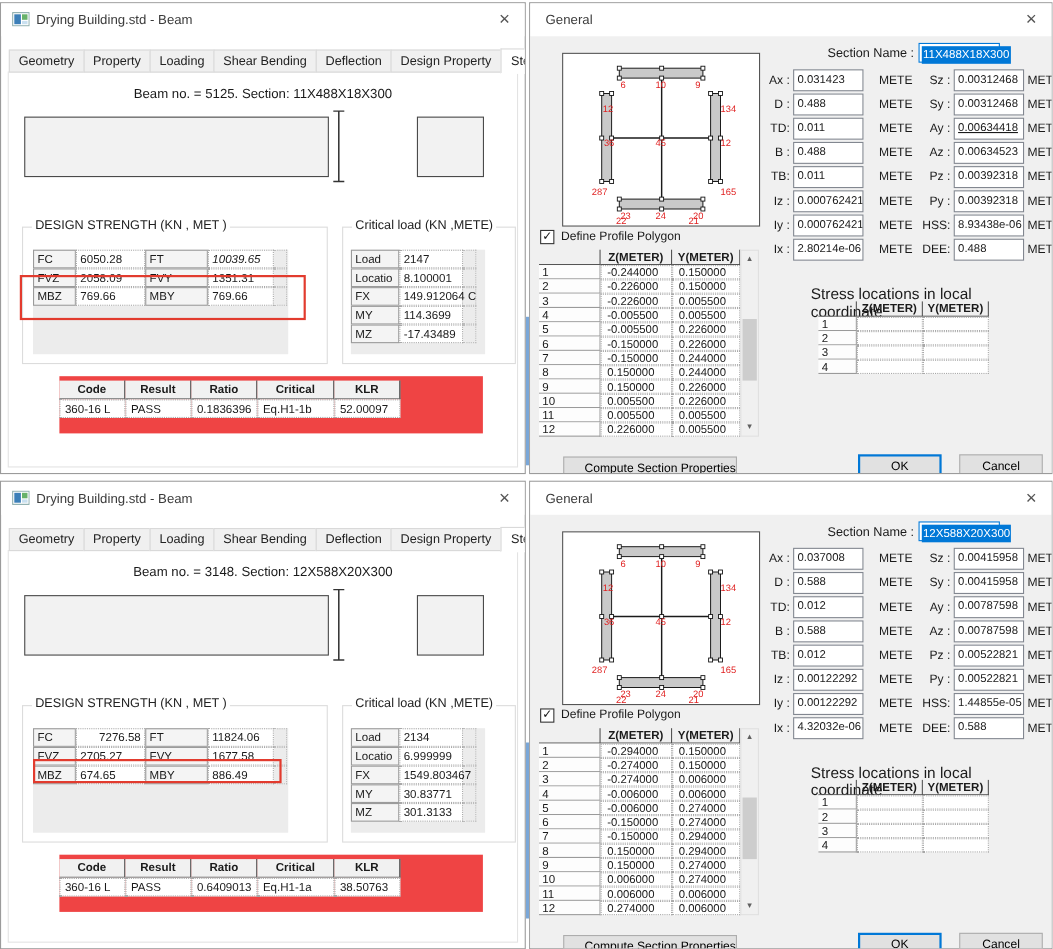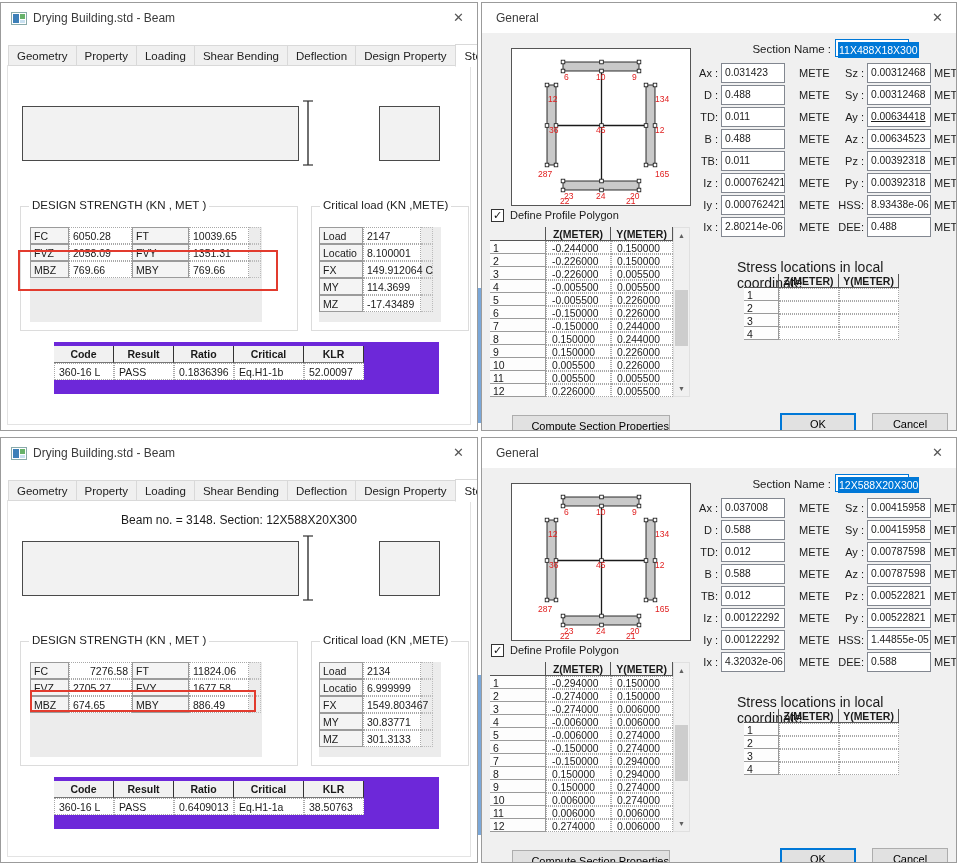--- a/index.html
+++ b/index.html
@@ -31,21 +31,21 @@
   .fill-cl{left:7px;top:20px;width:122px;height:95px;}
   .tbl{position:absolute;}
   .ds-rows{left:9px;top:20px;}
   .cl-rows{left:7px;top:20px;}
   .trow{display:flex;height:17px;}
   .cell-l,.cell-v,.cell-t{box-sizing:border-box;font-size:10.5px;padding:2px 3px;white-space:nowrap;overflow:visible;}
   .cell-l{background:#f4f4f4;border:1px solid #9b9b9b;}
   .cell-v{background:#fff;border:1px dotted #a8a8a8;}
   .cell-t{background:transparent;border:1px dotted #bcbcbc;border-left:none;}
   .red-box{position:absolute;border:2px solid #e23b2e;z-index:5;}
-  .res-strip{position:absolute;left:46px;top:276px;width:385px;height:52px;background:#6d28d9;}
+  .res-strip{position:absolute;left:46px;top:276px;width:385px;height:52px;background:#ef4444;}
   .res-table{position:absolute;left:0;top:4px;}
   .res-h{background:#f1f1f1;font-weight:bold;font-size:10.5px;text-align:center;
          border-right:1px solid #333;border-bottom:1px solid #777;box-sizing:border-box;padding:2px 0;}
   .res-d{background:#fff;border:1px dotted #a8a8a8;box-sizing:border-box;font-size:10.5px;padding:2px 0 2px 4px;white-space:nowrap;}
   
   .gbody{position:absolute;left:0;top:30px;right:0;bottom:0;background:#f0f0f0;}
   .secbox{position:absolute;left:29px;top:45px;width:180px;height:158px;background:#fff;border:1px solid #555;box-sizing:border-box;}
   .sn-label{position:absolute;left:219px;top:40px;width:130px;text-align:right;font-size:11.5px;}
   .sn-input{position:absolute;left:353px;top:36px;width:74px;height:18px;background:#fff;border:1px solid #0078d7;box-sizing:border-box;padding-left:2px;}
   .sn-sel{display:inline-block;background:#0078d7;color:#fff;font-size:10.5px;line-height:16px;padding:0 1px;white-space:nowrap;}
@@ -104,36 +104,37 @@
   <div class="tabbar">
       <div class="tab">Geometry</div>
       <div class="tab">Property</div>
       <div class="tab">Loading</div>
       <div class="tab">Shear Bending</div>
       <div class="tab">Deflection</div>
       <div class="tab">Design Property</div>
       <div class="tab active">Steel Design</div>
     </div>
   <div class="page">
+    <div class="beam-info">Beam no. = 5125. Section: 11X488X18X300</div>
     <div class="rect-long"></div>
     <svg class="imark" width="12" height="68" viewBox="0 0 12 68">
         <line x1="6" y1="2" x2="6" y2="66" stroke="#333" stroke-width="1.4"></line>
         <line x1="1" y1="2" x2="11" y2="2" stroke="#333" stroke-width="1.2"></line>
         <line x1="1" y1="66" x2="11" y2="66" stroke="#333" stroke-width="1.2"></line>
       </svg>
     <div class="rect-small"></div>
     <div class="grp grp-ds">
       <span class="grp-label">DESIGN STRENGTH (KN , MET )</span>
       <div class="grp-fill fill-ds"></div>
       <div class="tbl ds-rows">
           <div class="trow">
             <span class="cell-l" style="width: 39px;">FC</span>
             <span class="cell-v" style="width: 63px;">6050.28</span>
             <span class="cell-l" style="width: 57px;">FT</span>
-            <span class="cell-v" style="width: 60px;">10039.65</span>
+            <span class="cell-v" style="width: 60px; font-style: italic;">10039.65</span>
             <span class="cell-t" style="width: 12px;"></span>
           </div>
           <div class="trow">
             <span class="cell-l" style="width: 39px;">FVZ</span>
             <span class="cell-v" style="width: 63px;">2058.09</span>
             <span class="cell-l" style="width: 57px;">FVY</span>
             <span class="cell-v" style="width: 60px;">1351.31</span>
             <span class="cell-t" style="width: 12px;"></span>
           </div>
           <div class="trow">

